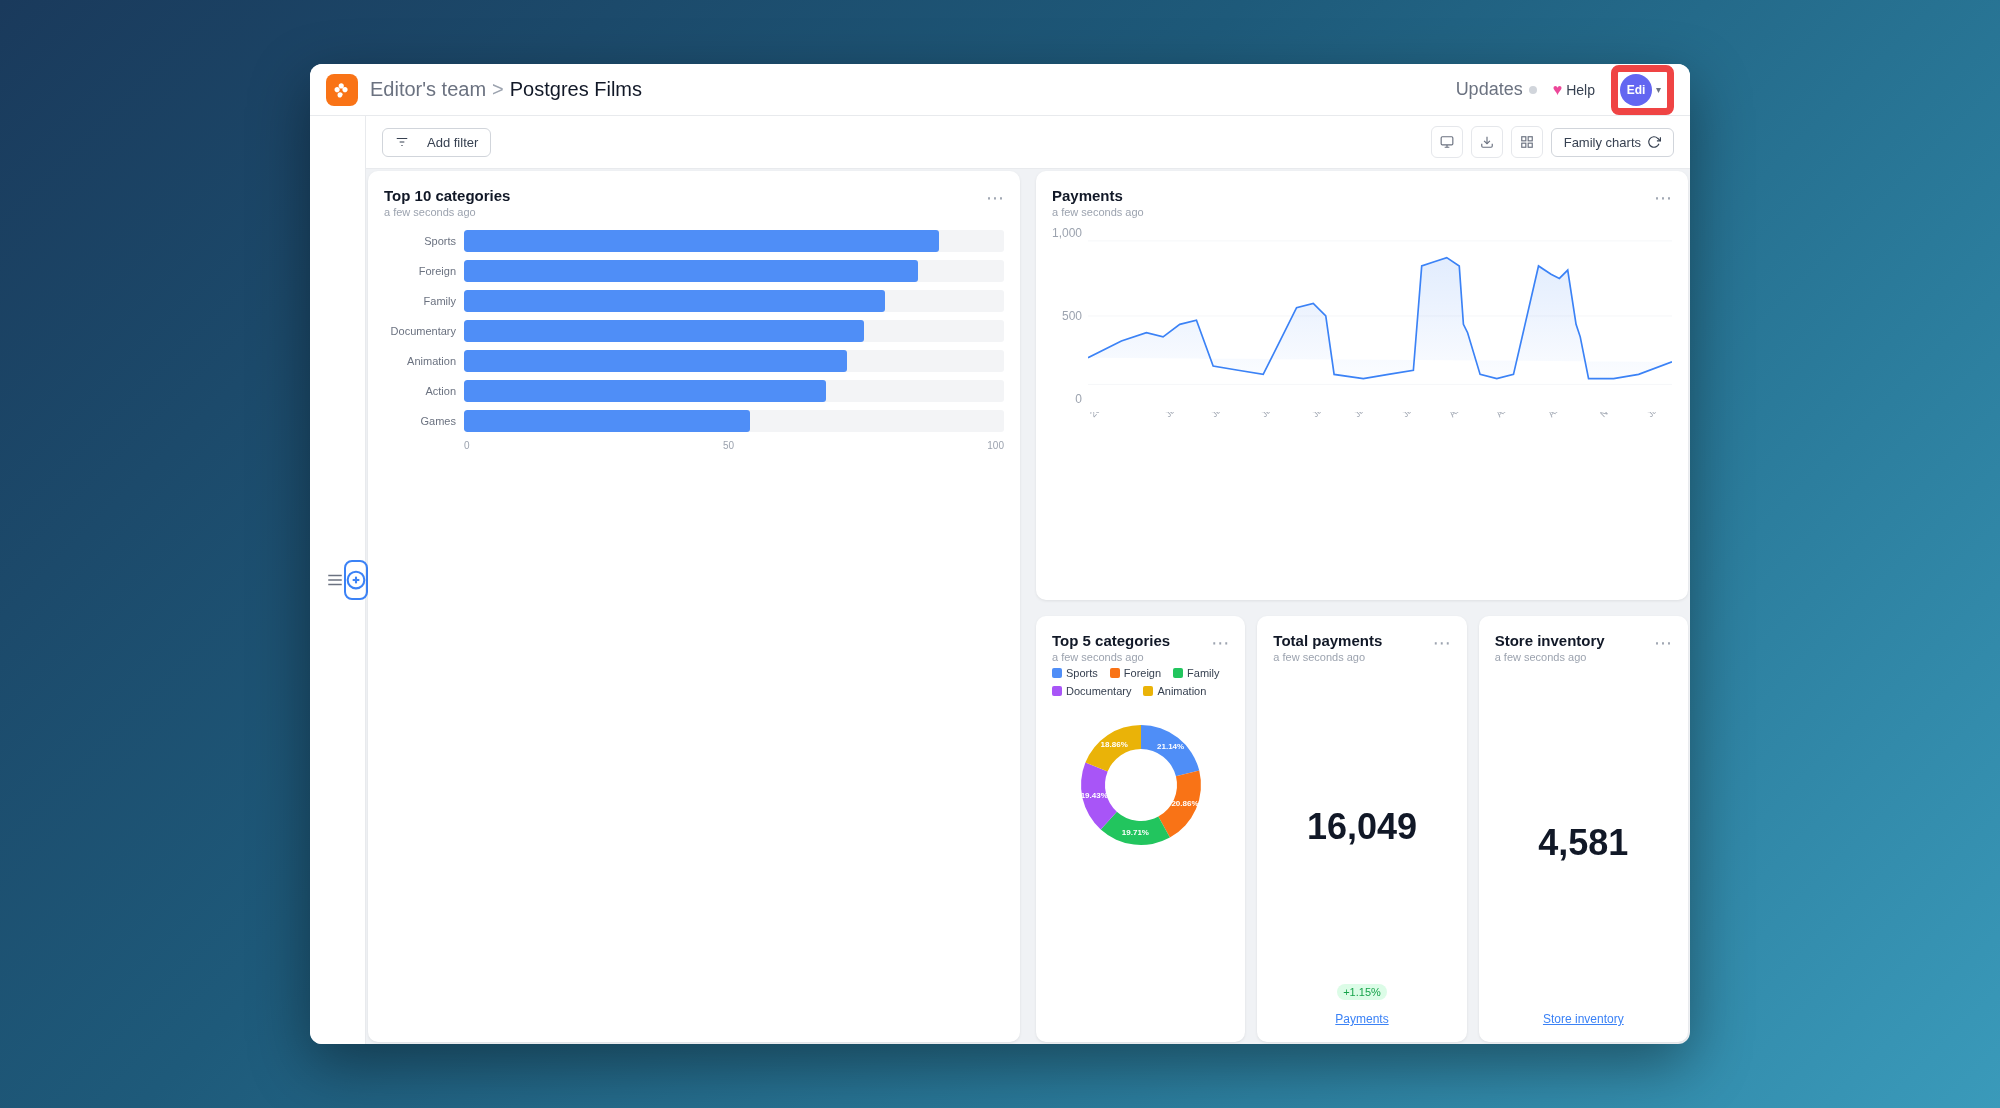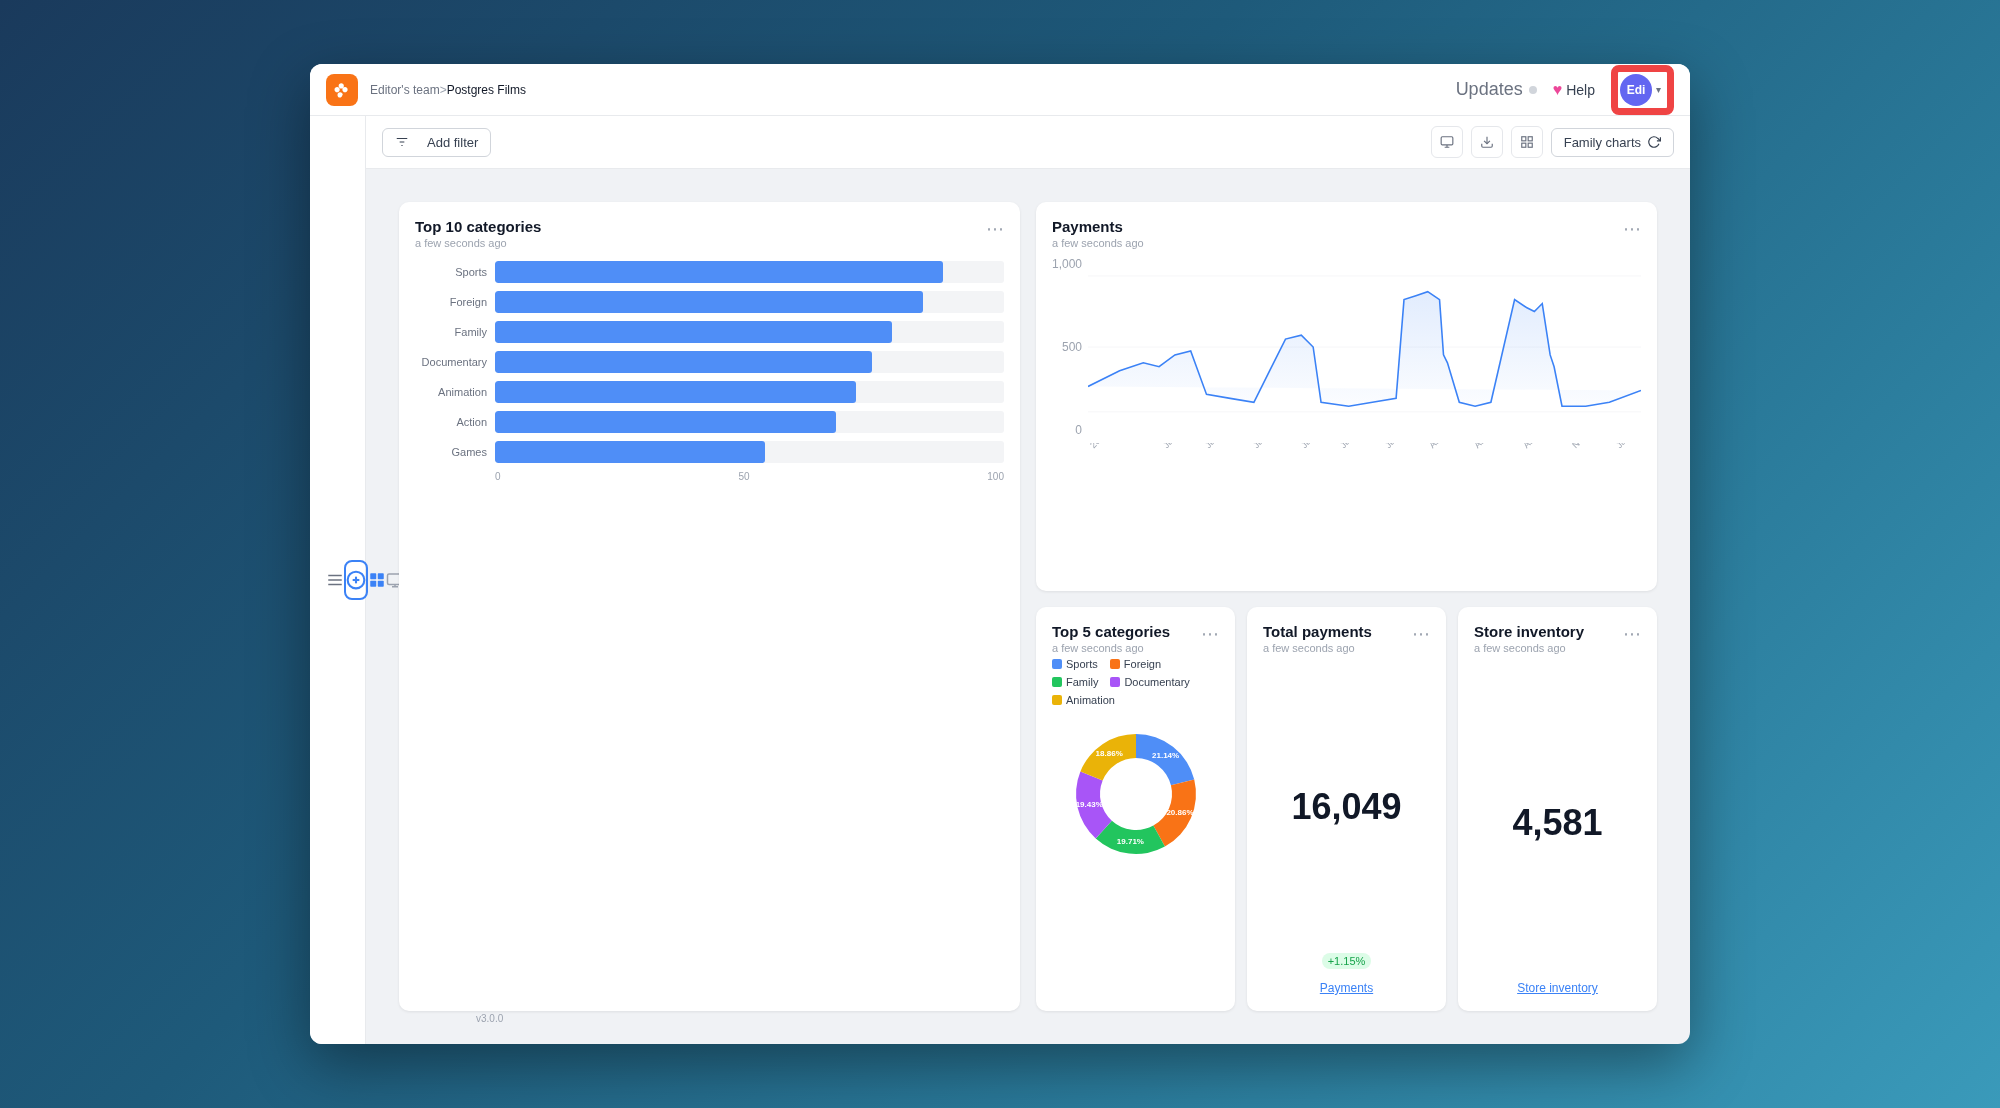--- a/index.html
+++ b/index.html
@@ -40,21 +40,22 @@
       display: flex;
       align-items: center;
       justify-content: center;
       color: white;
       font-size: 16px;
       margin-right: 12px;
     }
     .topbar-breadcrumb {
       display: flex;
       align-items: center;
-      font-size: 12px;
+      gap: 6px;
+      font-size: 20px;
       color: #6b7280;
     }
     .topbar-breadcrumb .current {
       color: #111827;
       font-weight: 500;
     }
     .topbar-right {
       margin-left: auto;
       display: flex;
       align-items: center;
@@ -465,21 +466,21 @@
           <button class="refresh-btn">
             <span>Family charts</span>
             <svg width="14" height="14" fill="none" stroke="currentColor" stroke-width="2" viewBox="0 0 24 24">
                 <polyline points="23,4 23,10 17,10"></polyline>
                 <path d="M20.49 15a9 9 0 1 1-2.12-9.36L23 10"></path>
               </svg>
           </button>
         </div>
       </div>
 
-      <div style="flex:1;padding:33px;display:grid;grid-template-columns:1fr 1fr;grid-template-rows:auto auto;gap:16px;overflow-y:auto;">
+      <div style="flex:1;padding:2px;display:grid;grid-template-columns:1fr 1fr;grid-template-rows:auto auto;gap:16px;overflow-y:auto;">
 
         <div class="chart-card" style="grid-row:1/3;">
           <div class="chart-header">
             <div>
               <div class="chart-title">Top 10 categories</div>
               <div class="chart-subtitle">a few seconds ago</div>
             </div>
             <div class="chart-menu">⋯</div>
           </div>
           <div class="bar-chart" id="bar-chart-container">

